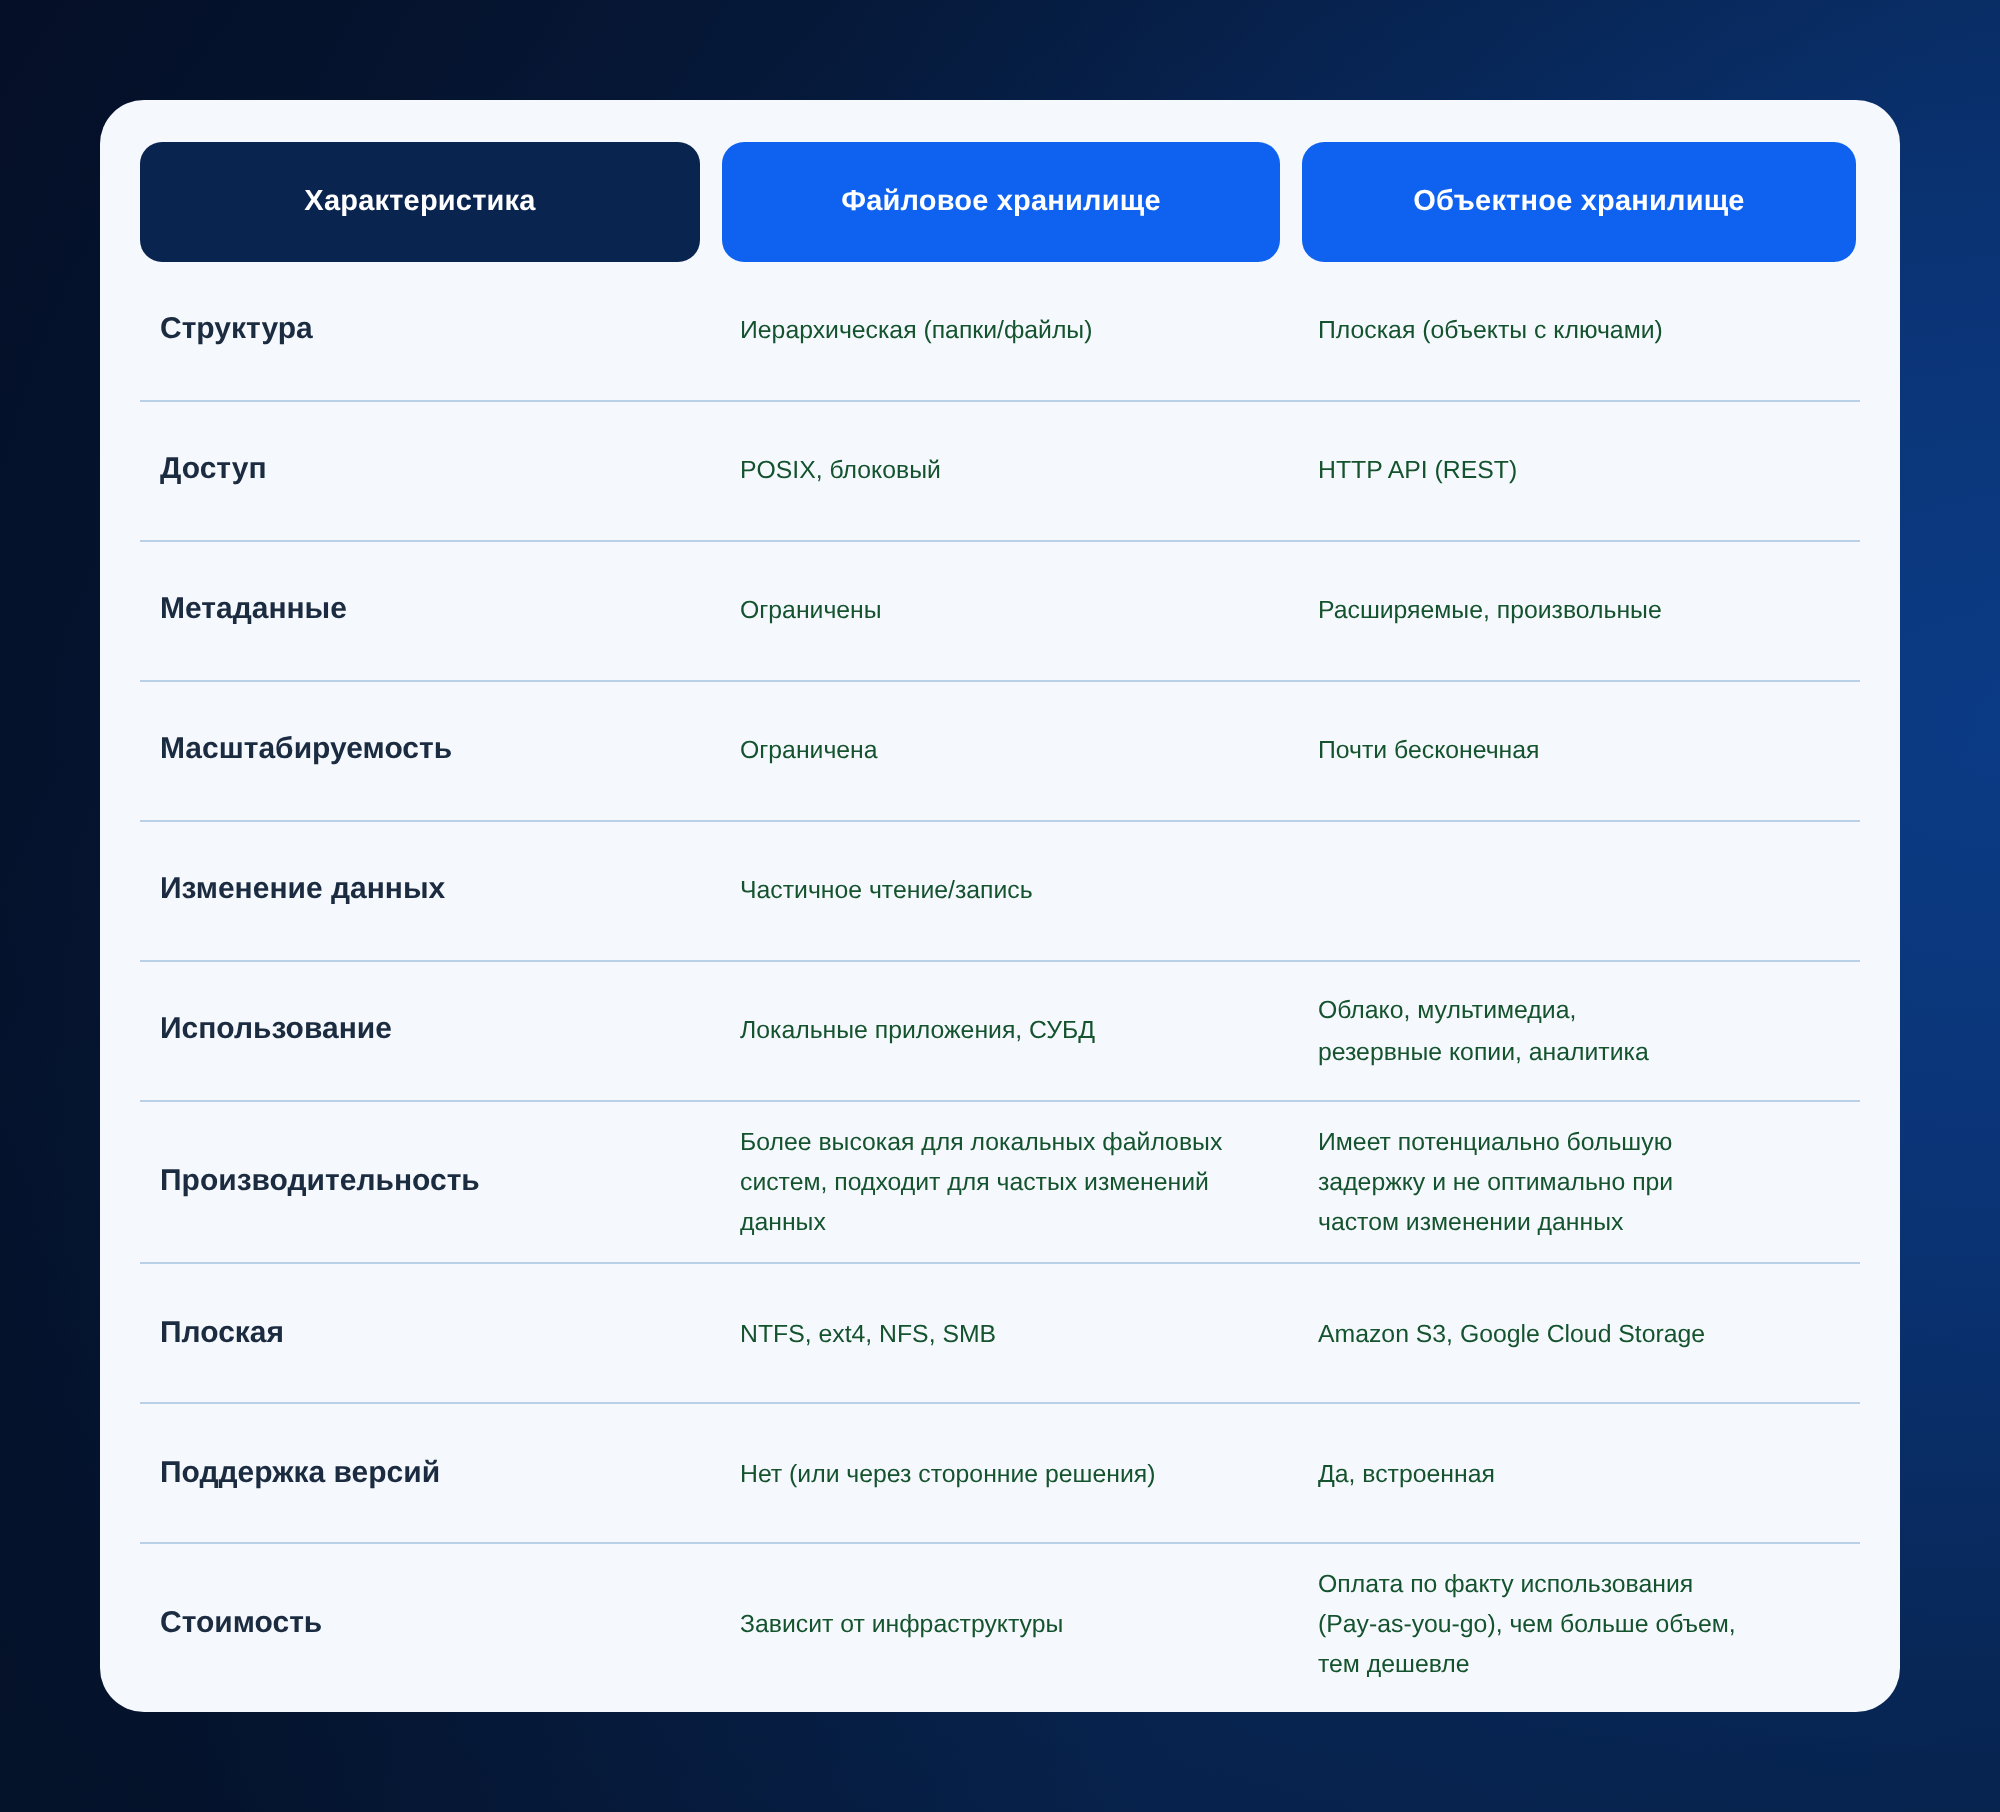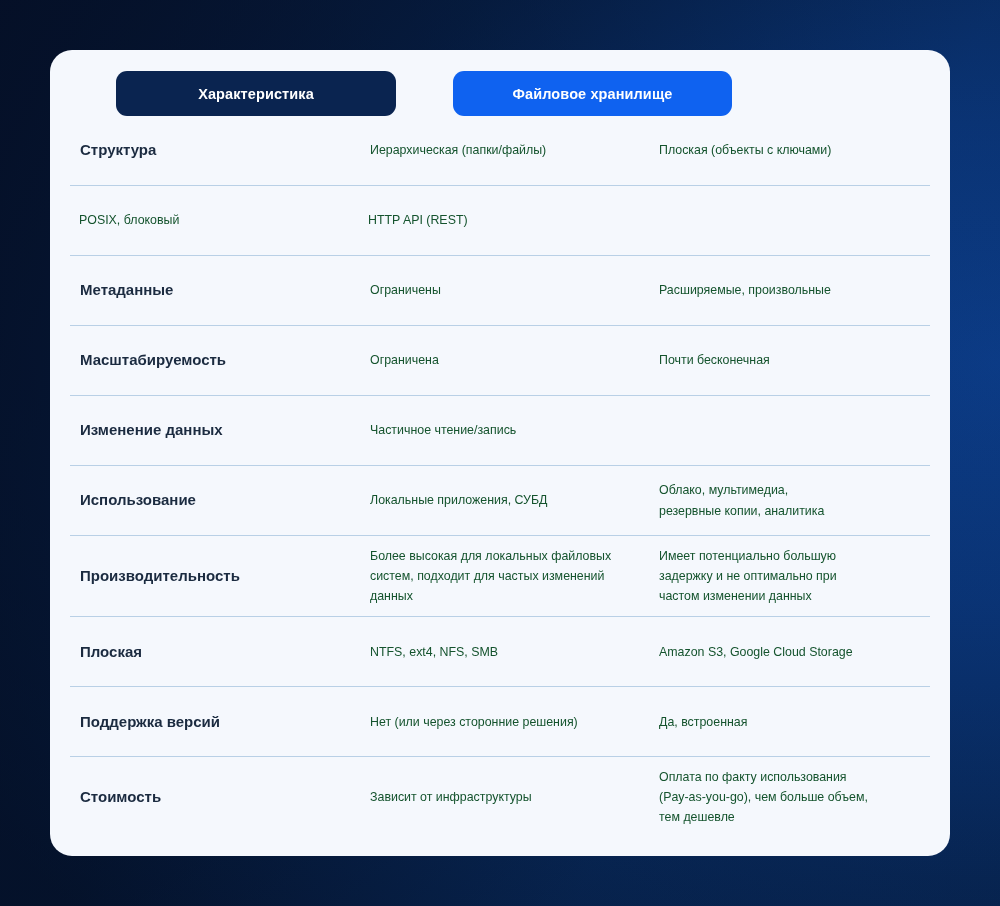--- a/index.html
+++ b/index.html
@@ -45,32 +45,31 @@
   }
 
   
   .header-row {
     display: flex;
     gap: 11px;
     padding: 21px 20px 0 20px;
   }
 
   .pill {
-    height: 45px;
+    height: 60px;
     border-radius: 11px;
     display: flex;
     align-items: center;
     justify-content: center;
     color: #ffffff;
     font-size: 14.5px;
     font-weight: 700;
     letter-spacing: 0.1px;
     white-space: nowrap;
     user-select: none;
-    margin-left: 46px;
   }
   .pill.col-feature { width: 280px; background: #0a2450; }
   .pill.col-file    { width: 279px; background: #0f62f0; }
   .pill.col-object  { width: 277px; background: #0f62f0; }
 
   
   .table-body { padding: 0 20px; }
 
   .row {
     display: flex;
@@ -100,33 +99,35 @@
 <body>
 
 <div id="backdrop"></div>
 <div id="backdrop-sheen"></div>
 
 <div id="card">
 
   <div class="header-row">
     <div class="pill col-feature">Характеристика</div>
     <div class="pill col-file">Файловое хранилище</div>
+    <div class="pill col-object">Объектное хранилище</div>
   </div>
 
   <div class="table-body" id="table-body">
       <div class="row">
         <div class="cell c0">Структура</div>
         <div class="cell c1">
           <span class="line">Иерархическая (папки/файлы)</span>
         </div>
         <div class="cell c2">
           <span class="line">Плоская (объекты с ключами)</span>
         </div>
       </div>
       <div class="row">
+        <div class="cell c0">Доступ</div>
         <div class="cell c1">
           <span class="line">POSIX, блоковый</span>
         </div>
         <div class="cell c2">
           <span class="line">HTTP API (REST)</span>
         </div>
       </div>
       <div class="row">
         <div class="cell c0">Метаданные</div>
         <div class="cell c1">

